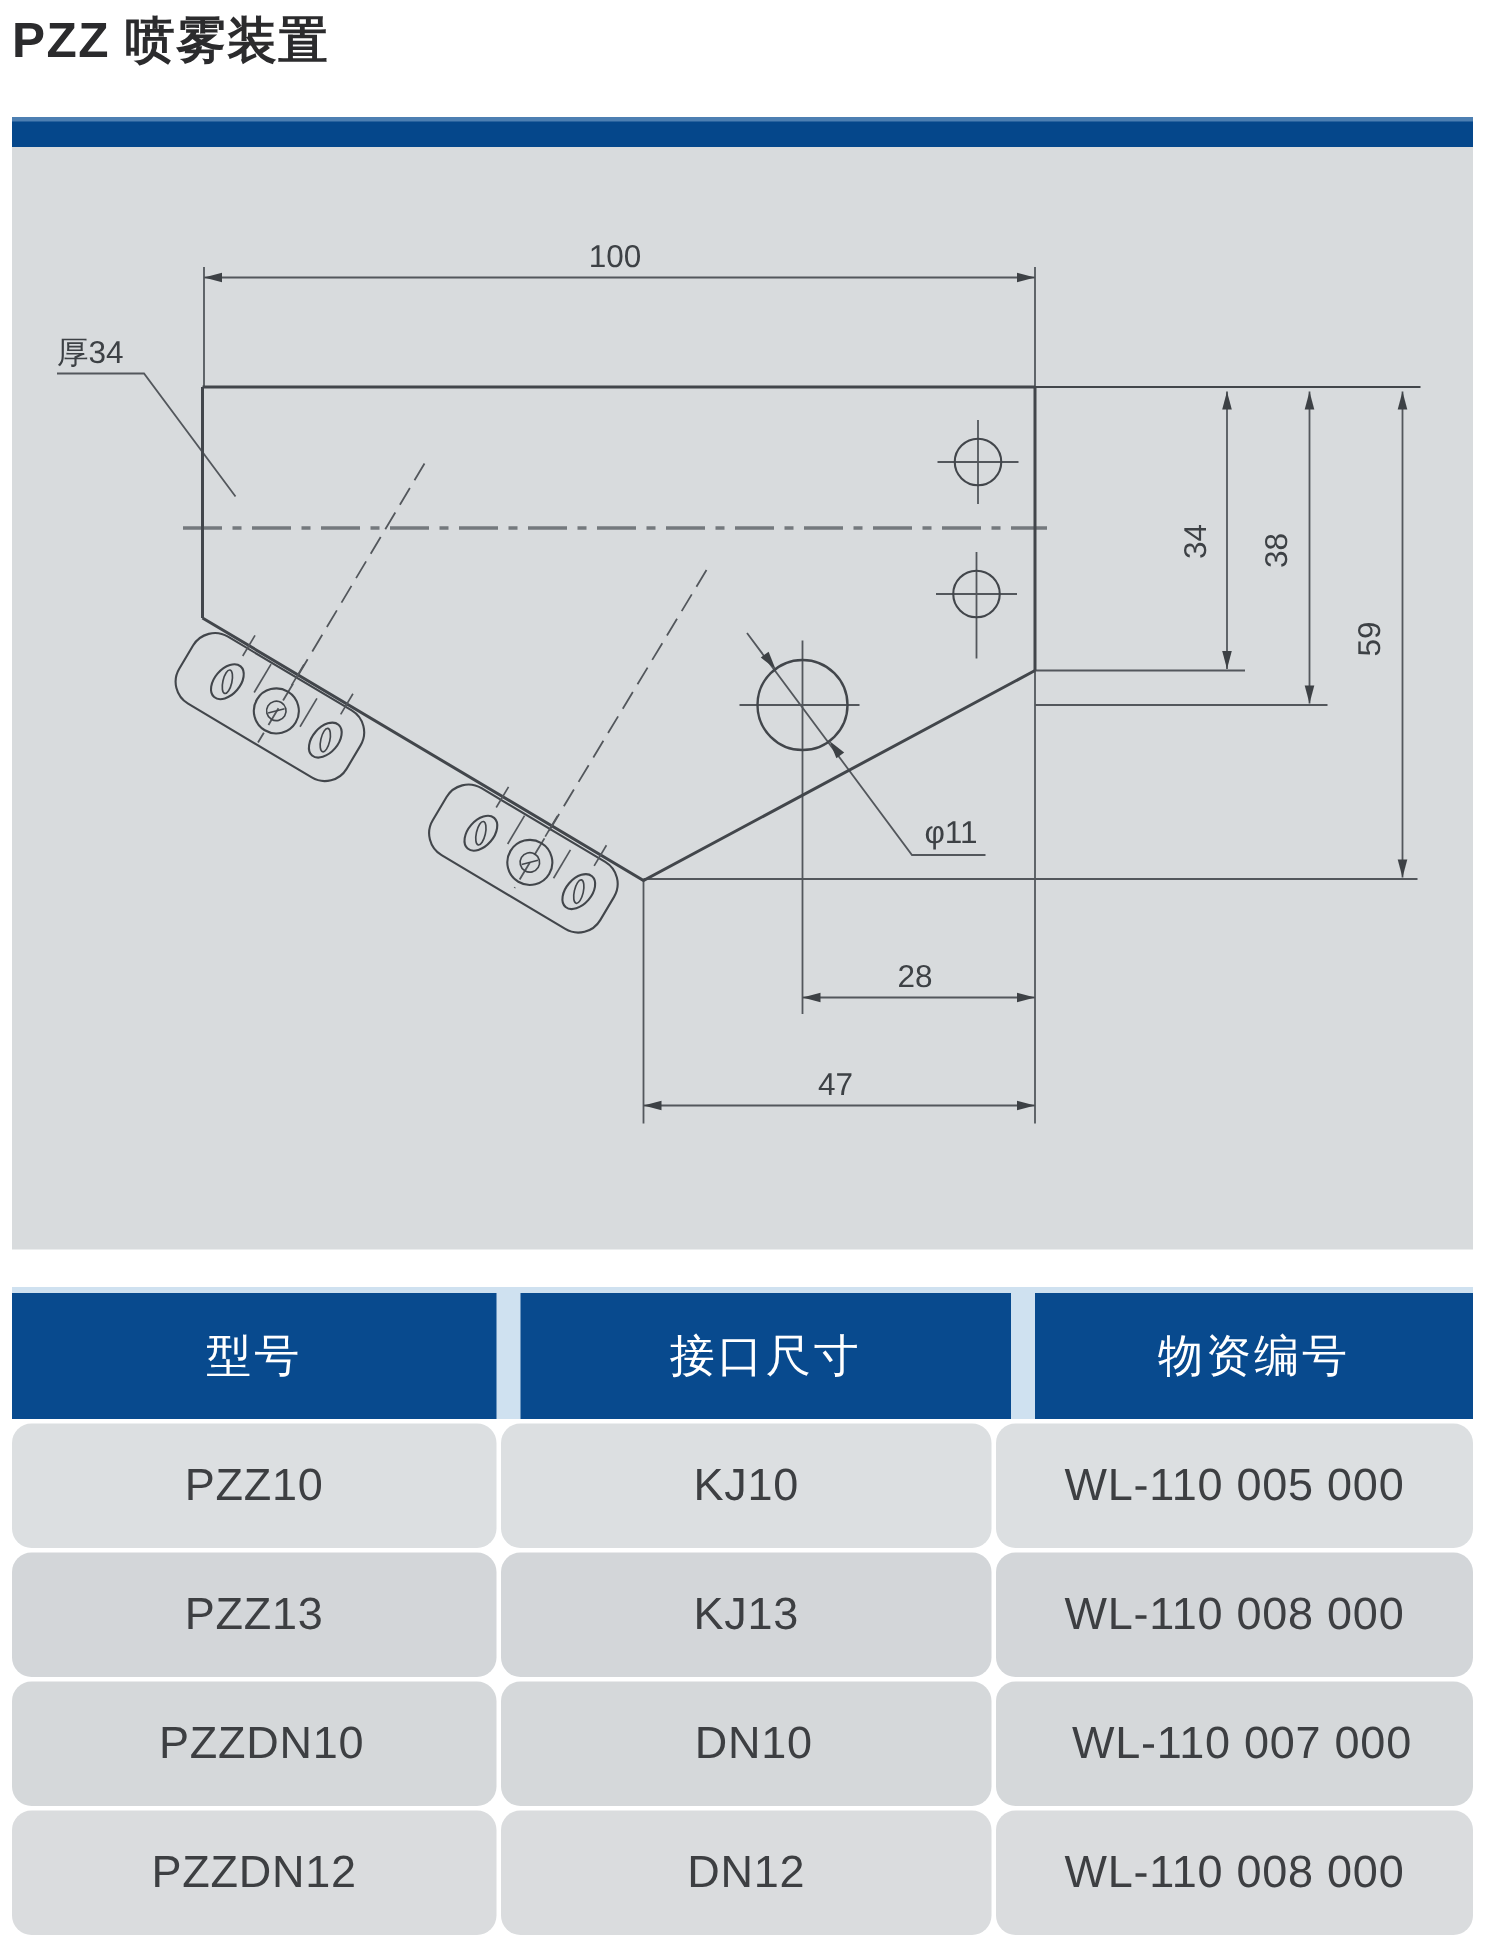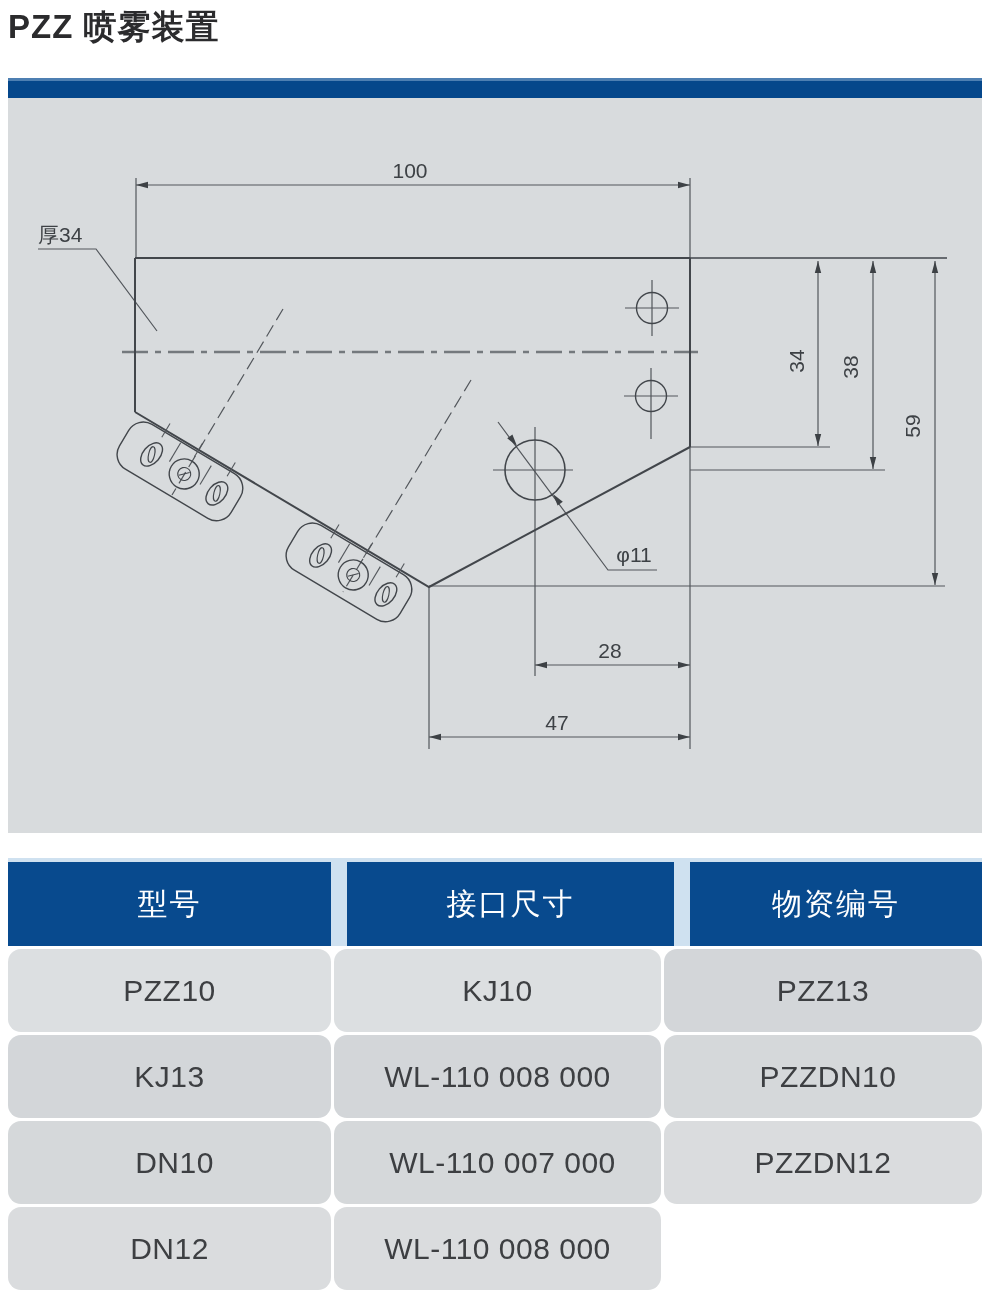--- a/index.html
+++ b/index.html
@@ -157,20 +157,21 @@
 
   <div id="spec-table">
     <div class="t-header">
       <div class="hcell">型号</div>
       <div class="hcell">接口尺寸</div>
       <div class="hcell">物资编号</div>
     </div>
     <div class="t-body">
       <div class="cell row1">PZZ10</div>
       <div class="cell row1">KJ10</div>
+      <div class="cell row1">WL-110 005 000</div>
 
       <div class="cell row2">PZZ13</div>
       <div class="cell row2">KJ13</div>
       <div class="cell row2">WL-110 008 000</div>
 
       <div class="cell row3">PZZDN10</div>
       <div class="cell row3">DN10</div>
       <div class="cell row3">WL-110 007 000</div>
 
       <div class="cell row4">PZZDN12</div>

